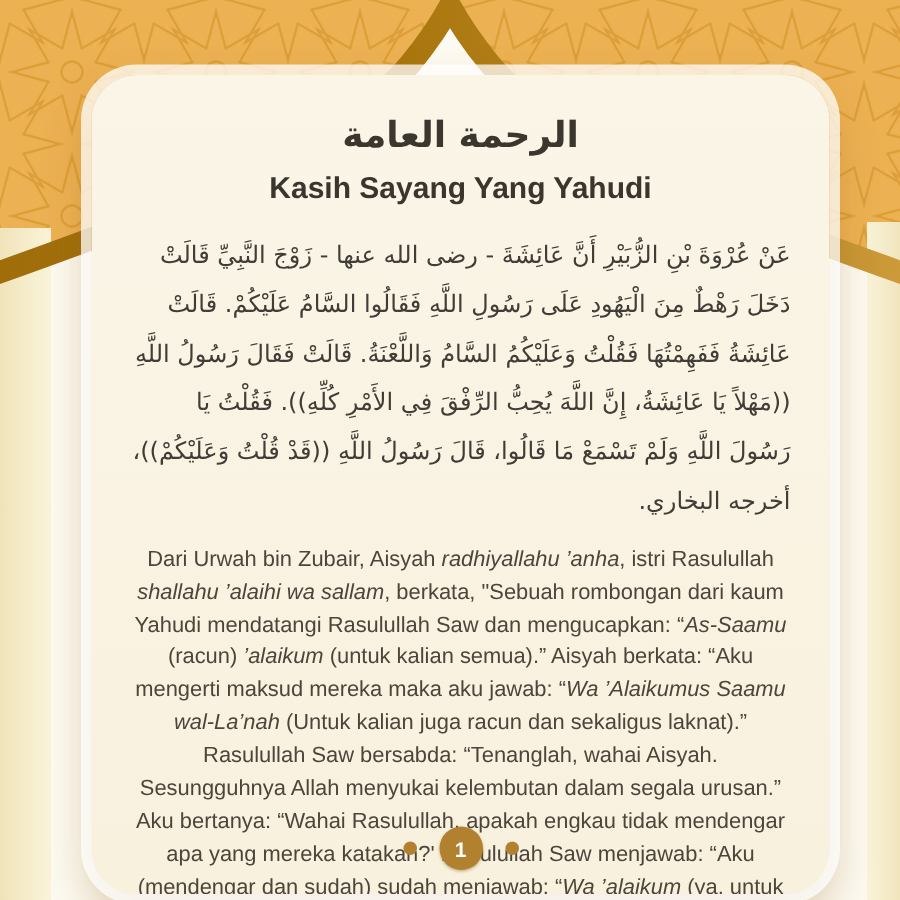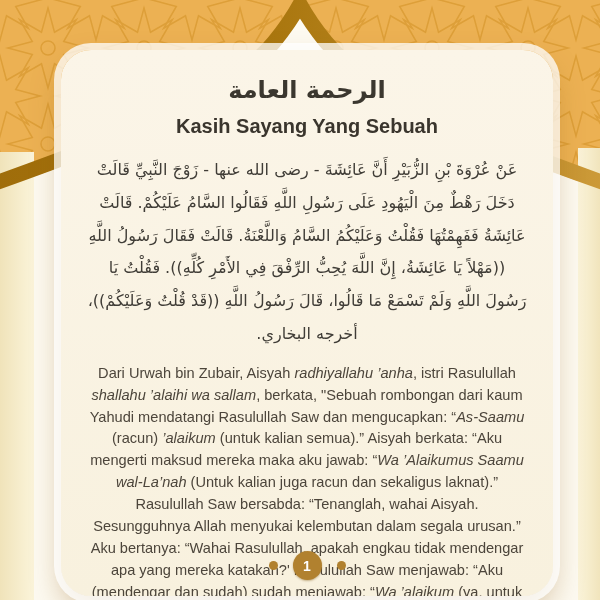--- a/index.html
+++ b/index.html
@@ -32,21 +32,21 @@
     margin:6px 0 0 0;
     font-size:20px;font-weight:bold;color:#3a352d;
     line-height:1.2;
   }
   .hadith-ar{
     margin:16px 0 0 0;
     font-family:"DejaVu Sans",sans-serif;
     direction:rtl;
     font-size:16px;color:#403d37;
     line-height:2.05;
-    text-align:center;
+    text-align:right;
   }
   .translation{
     margin:12px 0 0 0;
     font-size:14.6px;color:#4c453b;
     line-height:1.5;
     text-align:center;
   }
   .translation em{font-style:italic;}
   .pagination{
     position:absolute;left:0;right:0;bottom:16px;
@@ -114,21 +114,21 @@
     <rect x="-6" y="152" width="40" height="452" fill="url(#pillarGradL)"></rect>
     <rect x="578" y="148" width="28" height="456" fill="url(#pillarGradR)"></rect>
 
     <path d="M -30 192 C 118 140 228 98 274 42 C 287 26 294 15 300 4 C 306 15 313 26 326 42 C 372 98 482 140 630 192" fill="none" stroke="url(#bandGrad)" stroke-width="15" stroke-linecap="round"></path>
   </svg>
 
   <main class="card">
 
     <h1 class="title-ar" lang="ar" dir="rtl">الرحمة العامة</h1>
 
-    <h2 class="subtitle">Kasih Sayang Yang Sebuah</h2>
+    <h2 class="subtitle">Kasih Sayang Yang Yahudi</h2>
 
     <p class="hadith-ar" lang="ar" dir="rtl">عَنْ عُرْوَةَ بْنِ الزُّبَيْرِ أَنَّ عَائِشَةَ - رضى الله عنها - زَوْجَ النَّبِيِّ قَالَتْ دَخَلَ رَهْطٌ مِنَ الْيَهُودِ عَلَى رَسُولِ اللَّهِ فَقَالُوا السَّامُ عَلَيْكُمْ. قَالَتْ عَائِشَةُ فَفَهِمْتُهَا فَقُلْتُ وَعَلَيْكُمُ السَّامُ وَاللَّعْنَةُ. قَالَتْ فَقَالَ رَسُولُ اللَّهِ ((مَهْلاً يَا عَائِشَةُ، إِنَّ اللَّهَ يُحِبُّ الرِّفْقَ فِي الأَمْرِ كُلِّهِ)). فَقُلْتُ يَا رَسُولَ اللَّهِ وَلَمْ تَسْمَعْ مَا قَالُوا، قَالَ رَسُولُ اللَّهِ ((قَدْ قُلْتُ وَعَلَيْكُمْ))، أخرجه البخاري.</p>
 
     <p class="translation"><span>Dari Urwah bin Zubair, Aisyah </span><em>radhiyallahu ’anha</em><span>, istri Rasulullah </span><em>shallahu ’alaihi wa sallam</em><span>, berkata, "Sebuah rombongan dari kaum Yahudi mendatangi Rasulullah Saw dan mengucapkan: “</span><em>As-Saamu</em><span> (racun) </span><em>’alaikum</em><span> (untuk kalian semua).” Aisyah berkata: “Aku mengerti maksud mereka maka aku jawab: “</span><em>Wa ’Alaikumus Saamu wal-La’nah</em><span> (Untuk kalian juga racun dan sekaligus laknat).” Rasulullah Saw bersabda: “Tenanglah, wahai Aisyah. Sesungguhnya Allah menyukai kelembutan dalam segala urusan.” Aku bertanya: “Wahai Rasulullah, apakah engkau tidak mendengar apa yang mereka katakan?' Rasulullah Saw menjawab: “Aku (mendengar dan sudah) sudah menjawab: “</span><em>Wa ’alaikum</em><span> (ya, untuk kalian juga).” Hadits ini diriwayatkan Imam al-Bukhari.</span></p>
 
     <nav class="pagination">
       <span class="page-dot"></span>
       <span class="page-badge">1</span>
       <span class="page-dot"></span>
     </nav>

